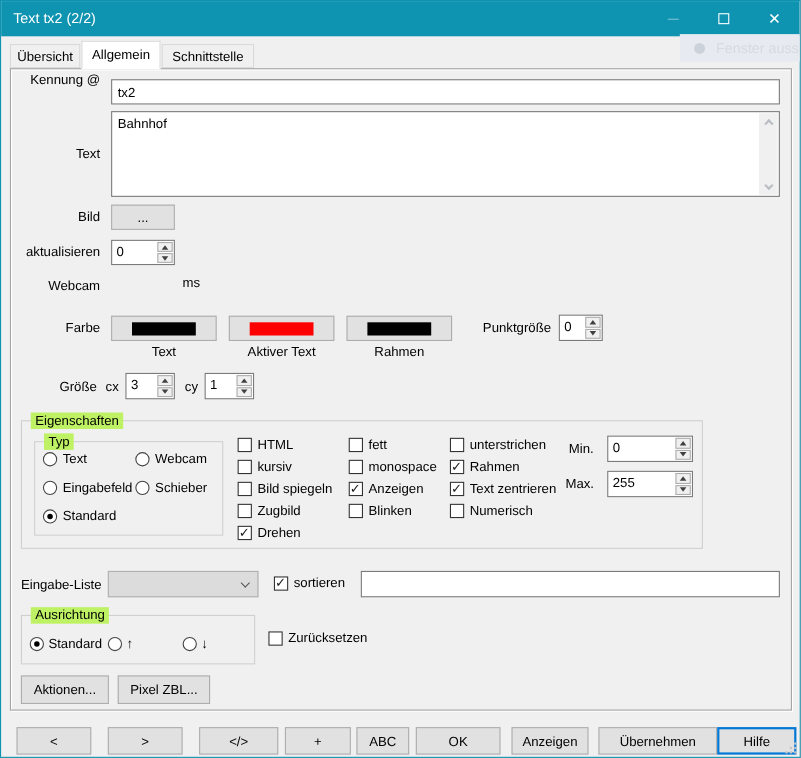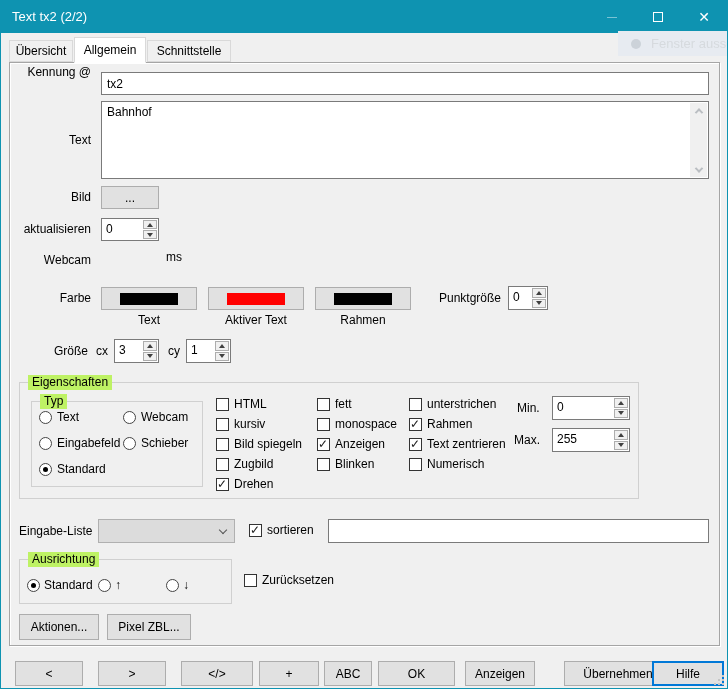--- a/index.html
+++ b/index.html
@@ -254,21 +254,21 @@
   <div class="btn" style="left:18px;top:613px;width:80px;height:26px;">Aktionen...</div>
   <div class="btn" style="left:106px;top:613px;width:84px;height:26px;">Pixel ZBL...</div>
 
   <div class="btn footer-btn" style="left:14px;top:660px;width:68px;height:25px;">&lt;</div>
   <div class="btn footer-btn" style="left:97px;top:660px;width:68px;height:25px;">&gt;</div>
   <div class="btn footer-btn" style="left:180px;top:660px;width:72px;height:25px;">&lt;/&gt;</div>
   <div class="btn footer-btn" style="left:258px;top:660px;width:60px;height:25px;">+</div>
   <div class="btn footer-btn" style="left:323px;top:660px;width:48px;height:25px;">ABC</div>
   <div class="btn footer-btn" style="left:377px;top:660px;width:77px;height:25px;">OK</div>
   <div class="btn footer-btn" style="left:464px;top:660px;width:70px;height:25px;">Anzeigen</div>
-  <div class="btn footer-btn" style="left:543px;top:660px;width:108px;height:25px;margin-left:20px;">Übernehmen</div>
+  <div class="btn footer-btn" style="left:543px;top:660px;width:108px;height:25px;">Übernehmen</div>
   <div class="btn footer-btn checked" style="left: 651px; top: 660px; width: 72px; height: 25px; border: 2px solid rgb(0, 120, 215);">Hilfe</div>
 
   <div class="grip">
     <i style="right:0;bottom:0;"></i>
       <i style="right:4px;bottom:0;"></i>
       <i style="right:8px;bottom:0;"></i>
     <i style="right:0;bottom:4px;"></i>
       <i style="right:4px;bottom:4px;"></i>
     <i style="right:0;bottom:8px;"></i>
   </div>

